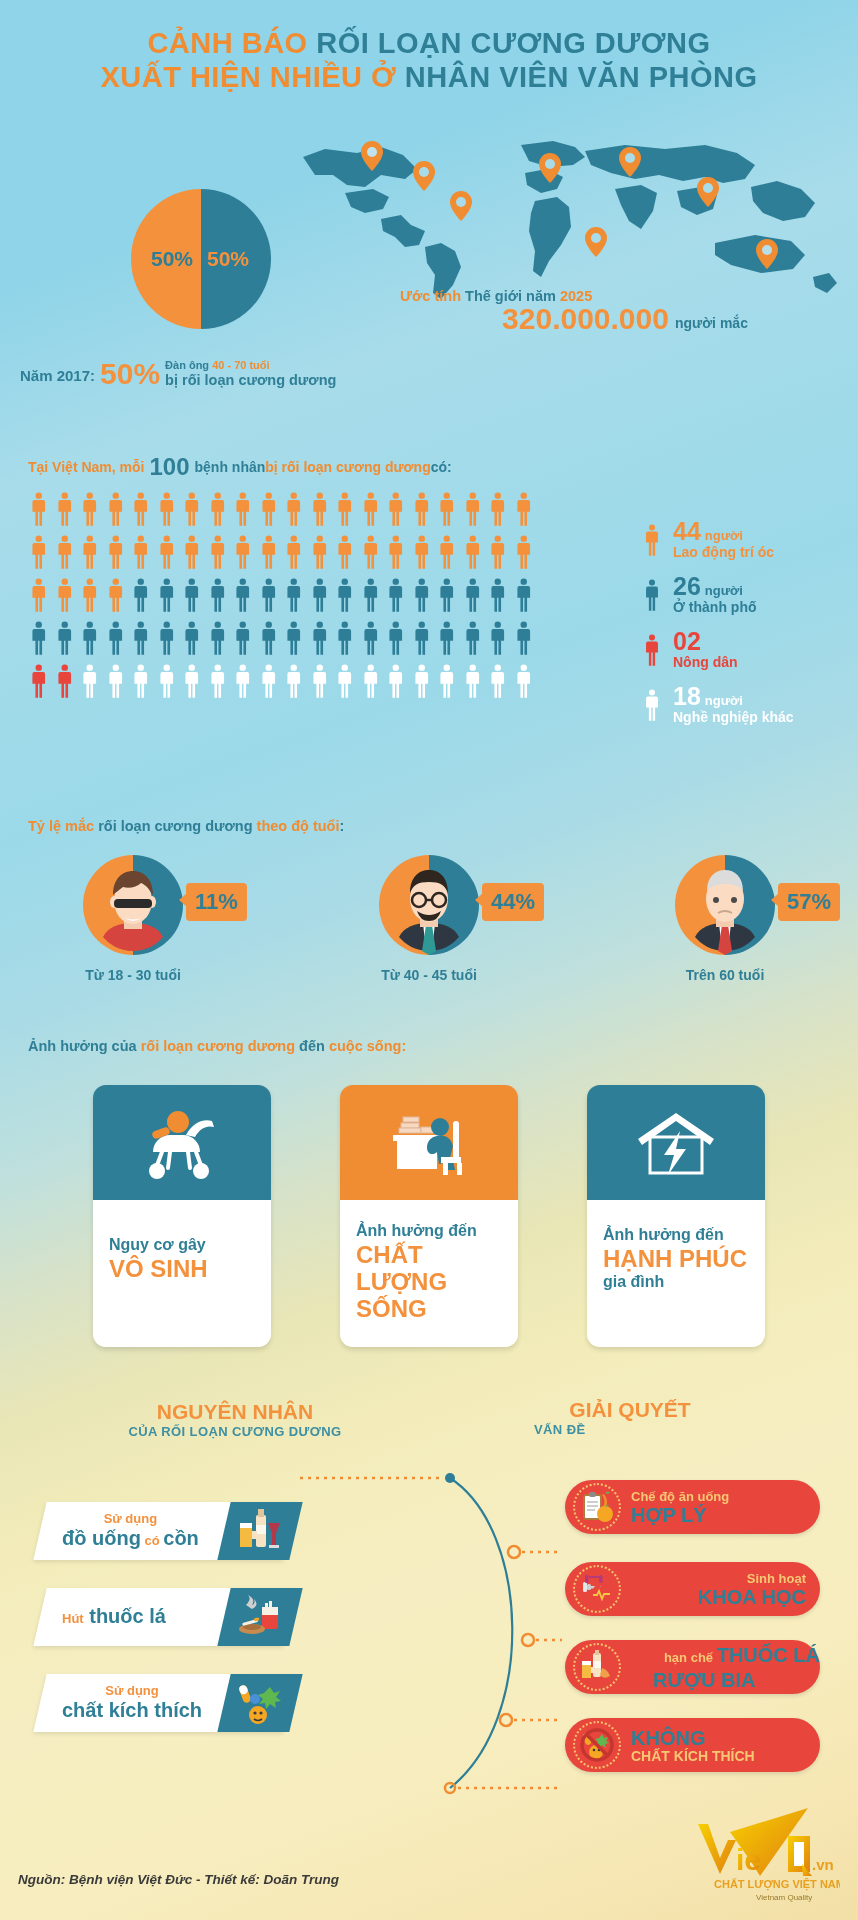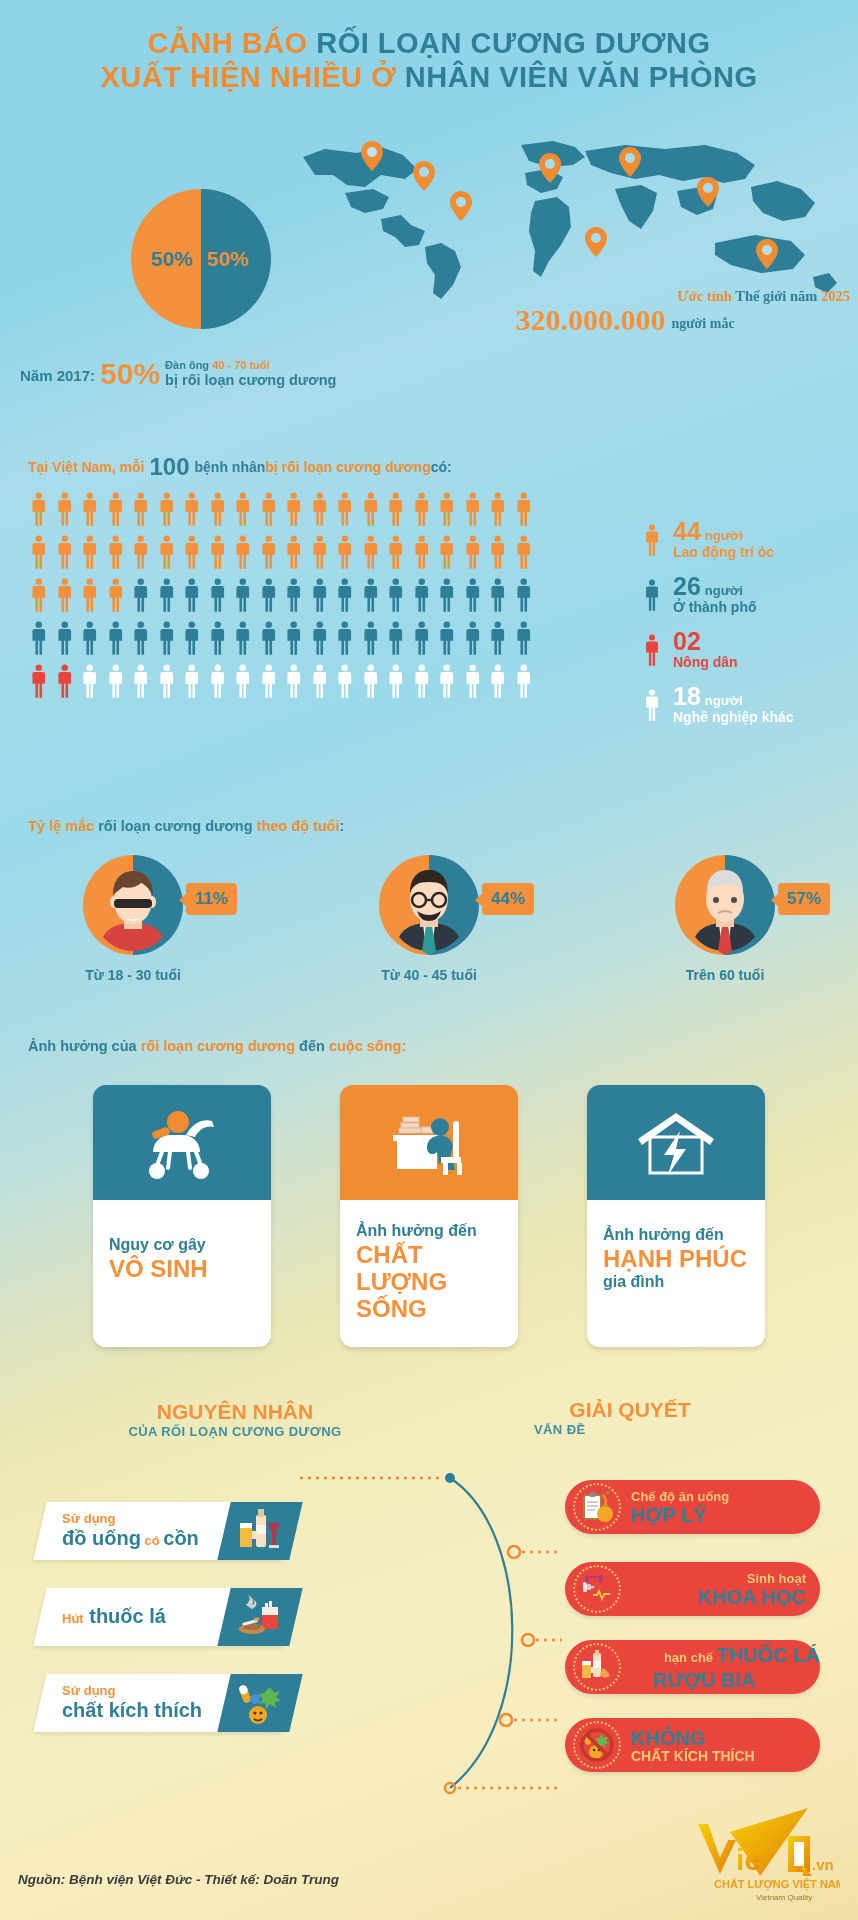--- a/index.html
+++ b/index.html
@@ -49,21 +49,21 @@
   .pc-row { display:flex; align-items:flex-end; }
   .pc-y { font-size:15px; font-weight:bold; color:#2f7f96; padding-bottom:4px; }
   .pc-big { font-size:30px; font-weight:bold; color:#f4913d; line-height:28px; margin:0 5px; }
   .pc-right { line-height:15px; }
   .pc-r1 { font-size:11px; font-weight:bold; }
   .pc-r2 { font-size:14.5px; font-weight:bold; color:#2f7f96; }
 
   
   #map { position:absolute; left:285px; top:135px; width:560px; height:175px; }
   #map svg { width:100%; height:100%; }
-  #map-cap { position:absolute; left:400px; top:288px; width:450px; text-align:right;font-family:Liberation Serif, serif; }
+  #map-cap { position:absolute; left:400px; top:288px; width:450px; text-align:left; }
   .mc1 { font-size:14.5px; font-weight:bold; }
   .mc2 { display:flex; align-items:flex-end; justify-content:center; }
   .mc-big { font-size:30px; font-weight:bold; color:#f4913d; line-height:30px; }
   .mc-sm { font-size:14px; font-weight:bold; color:#2f7f96; padding-bottom:3px; margin-left:6px; }
 
   
   #picto-title { position:absolute; left:28px; top:455px; display:flex; align-items:flex-end; }
   .pt-t { font-size:14px; font-weight:bold; padding-bottom:3px; }
   .pt-n { font-size:24px; font-weight:bold; color:#2f7f96; line-height:23px; margin:0 5px; }
 
@@ -82,21 +82,21 @@
   .lg-d { font-size:14px; font-weight:bold; line-height:16px; }
 
   
   #age-title { position:absolute; left:28px; top:818px; font-size:14.5px; font-weight:bold; }
   .age-item { position:absolute; top:855px; width:210px; text-align:center; }
   .av-wrap { position:relative; width:100px; height:100px; margin:0 auto; }
   .av { width:100px; height:100px; border-radius:50%; overflow:hidden; position:relative; }
   .av svg { width:100%; height:100%; display:block; }
   .bubble { position:absolute; top:28px; left:103px;
             background:#f4913d; color:#2f7f96; font-weight:bold;
-            font-size:17px; padding:6px 9px; border-radius:4px; white-space:nowrap; }
+            font-size:22px; padding:6px 9px; border-radius:4px; white-space:nowrap; }
   .bubble:before { content:""; position:absolute; left:-7px; top:10px;
             border-top:7px solid transparent; border-bottom:7px solid transparent;
             border-right:8px solid #f4913d; }
   .age-lbl { margin-top:12px; font-size:14px; font-weight:bold; color:#2f7f96; }
 
   
   #cards-title { position:absolute; left:28px; top:1038px; font-size:14.5px; font-weight:bold; }
   .card { position:absolute; top:1085px; width:178px; height:262px; border-radius:13px;
           overflow:hidden; box-shadow:0 3px 5px rgba(0,0,0,.12); }
   .card-top { height:115px; display:flex; align-items:center; justify-content:center; }
@@ -104,21 +104,21 @@
   .card-bot { height:147px; background:#fff; padding:34px 16px 0; }
   .cb1 { font-size:16px; font-weight:bold; color:#2f7f96; line-height:21px; }
   .cb2 { font-size:24px; font-weight:bold; color:#f4913d; line-height:27px; }
   .cb3 { font-size:16px; font-weight:bold; color:#2f7f96; line-height:19px; }
 
   
   .cs-h { position:absolute; text-align:center; width:260px; }
   .cs-h1 { font-size:21px; font-weight:bold; color:#f4913d; line-height:24px; }
   .cs-h2 { font-size:13px; font-weight:bold; color:#3d8fa3; letter-spacing:.4px; }
 
-  .cause { position:absolute; height:58px; }
+  .cause { position:absolute; height:58px;text-align:center; }
   .cause-sh { position:absolute; left:0; top:0; height:58px; width:100%;
               background:#fff; transform:skewX(-13deg); box-shadow:0 2px 4px rgba(0,0,0,.1); }
   .cause-tx { position:absolute; left:22px; top:9px; }
   .c1 { font-size:13px; font-weight:bold; color:#f4913d; line-height:15px; }
   .c2 { font-size:20px; font-weight:bold; color:#2f7f96; line-height:24px; }
   .c2 .s { font-size:13px; color:#f4913d; }
   .cause-ic { position:absolute; right:-6px; top:0; width:72px; height:58px;
               background:#2d7e96; transform:skewX(-13deg); overflow:hidden; }
   .cause-ic > div { transform:skewX(13deg); width:100%; height:100%;
               display:flex; align-items:center; justify-content:center; }

